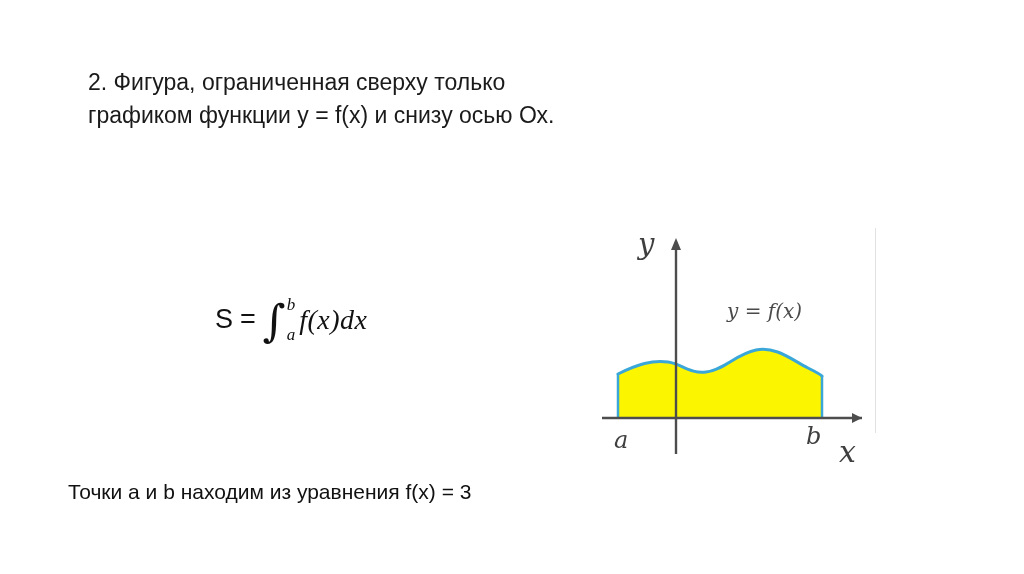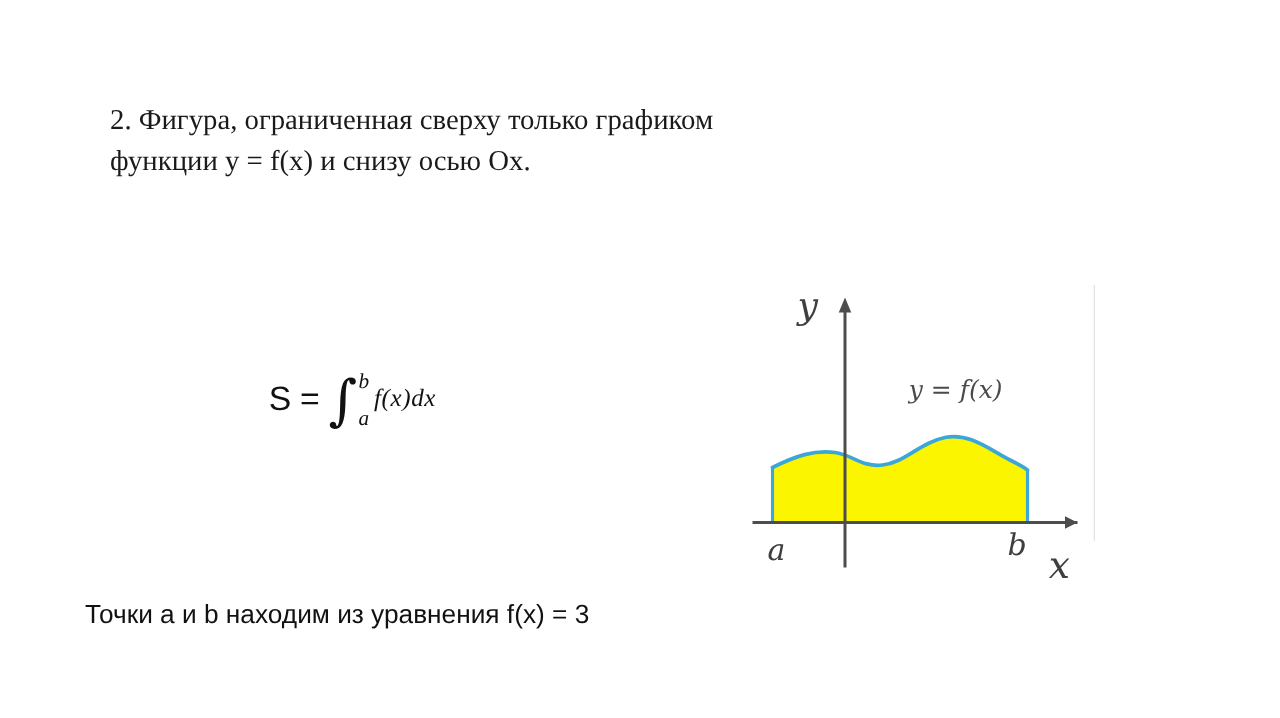--- a/index.html
+++ b/index.html
@@ -15,23 +15,23 @@
     position: relative;
   }
   .slide {
     position: absolute;
     inset: 0;
     background: #ffffff;
   }
   .heading {
     position: absolute;
     left: 88px;
-    top: 80px;
+    top: 66px;
     width: 520px;
-    font-family: Liberation Serif, serif;
+    font-family: Liberation Sans, sans-serif;
     font-size: 23px;
     line-height: 1.42;
     color: #1a1a1a;
     font-weight: normal;
     white-space: pre-line;
   }
   .formula {
     position: absolute;
     left: 215px;
     top: 296px;
@@ -68,21 +68,21 @@
     font-style: italic;
     font-size: 17px;
     line-height: 1.05;
     margin-left: 1px;
     font-family: "Liberation Serif", serif;
   }
   .limits .upper { margin-bottom: 10px; }
   .limits .lower { margin-top: 2px; }
   .integrand {
     font-style: italic;
-    font-size: 20px;
+    font-size: 28px;
     font-family: "Liberation Serif", serif;
     margin-left: 4px;
     letter-spacing: 0.5px;
   }
   .footnote {
     position: absolute;
     left: 68px;
     top: 480px;
     font-size: 21px;
     color: #111111;

